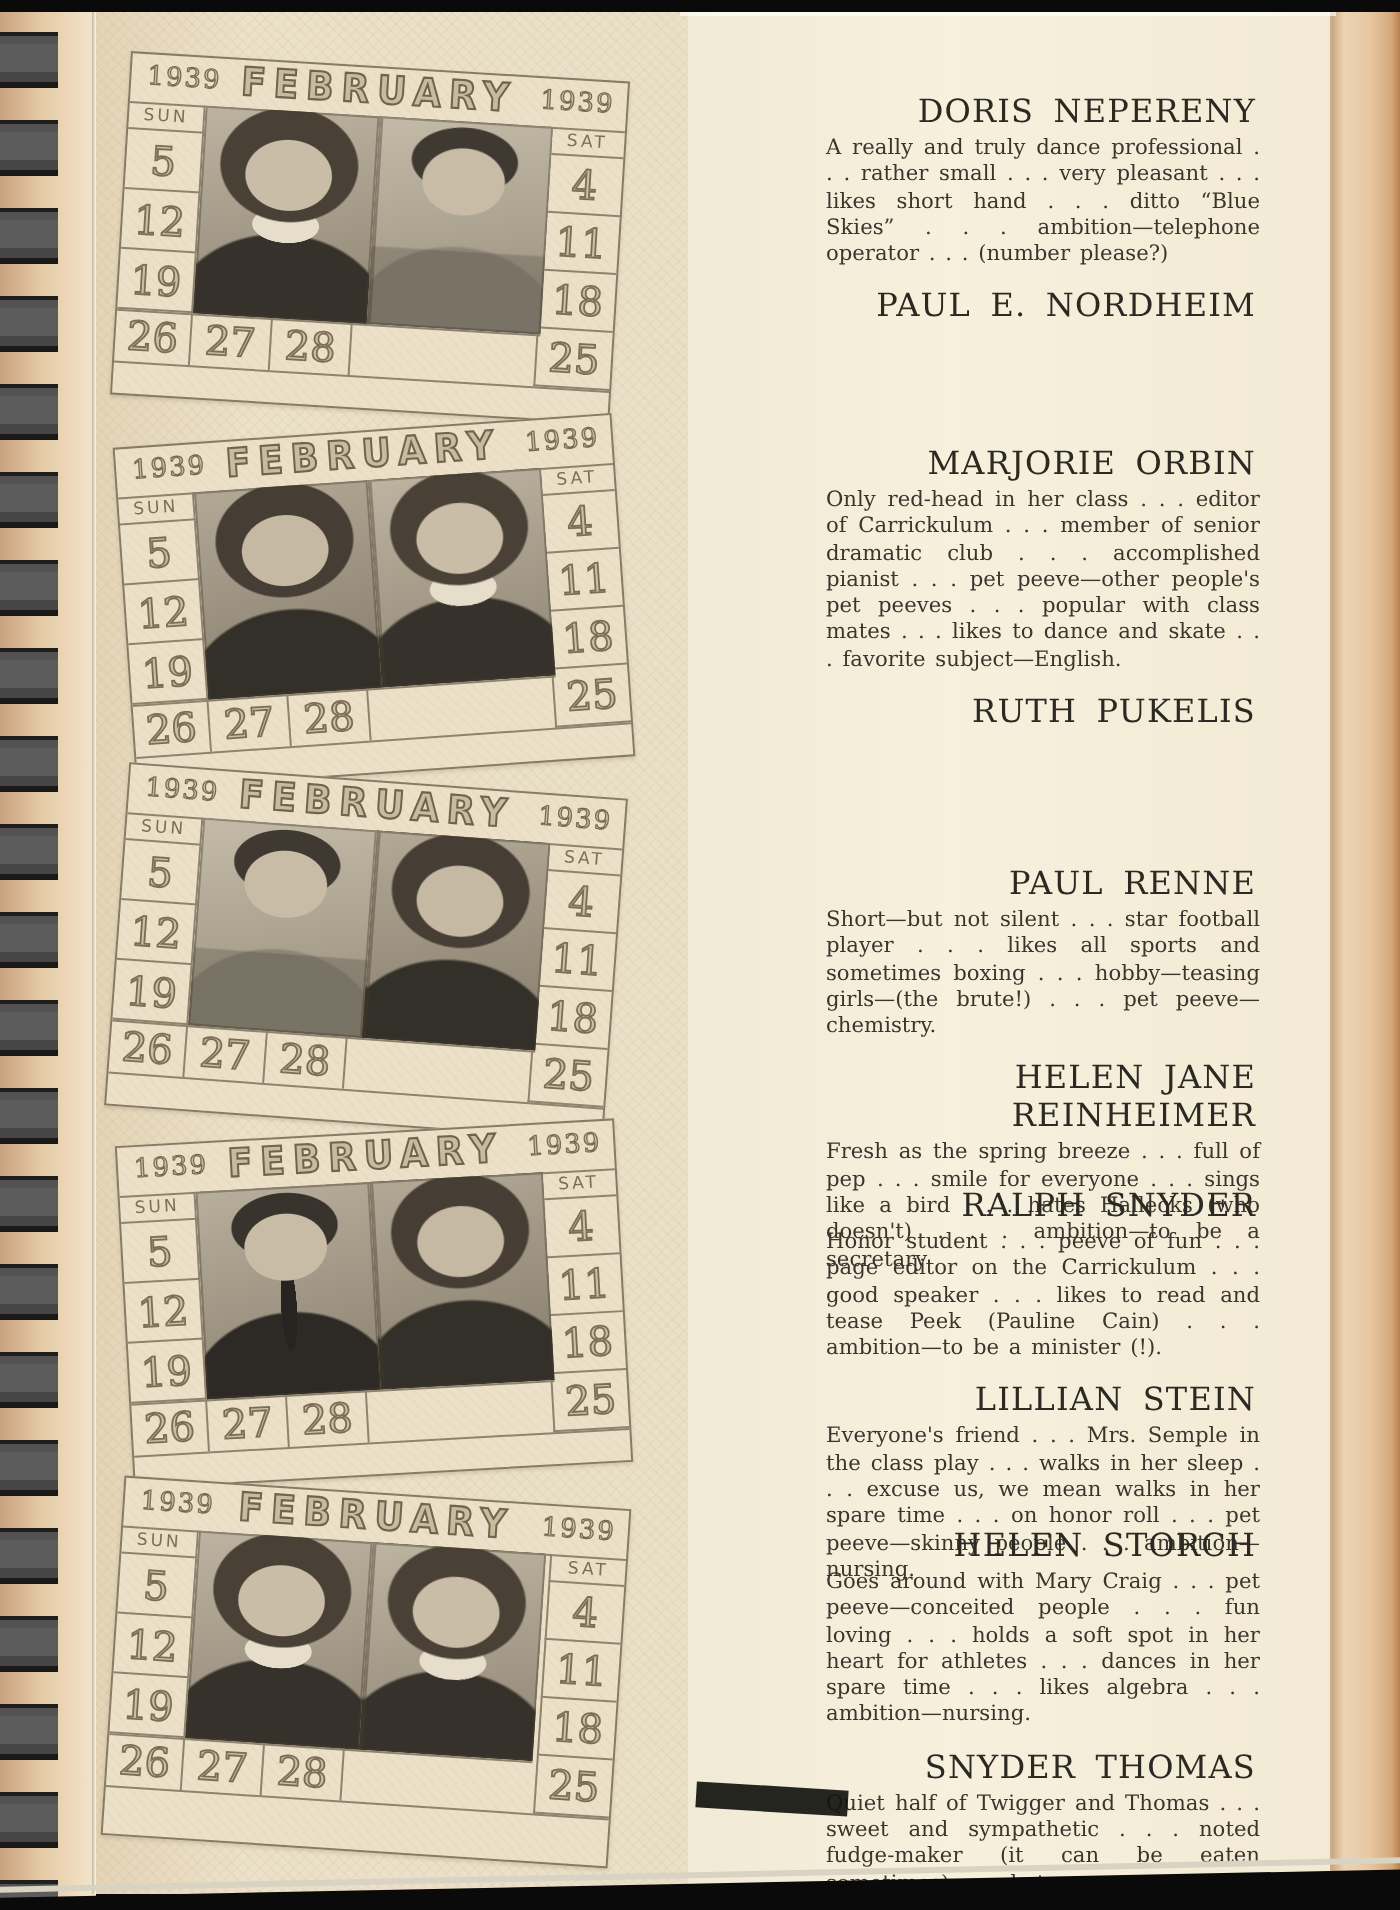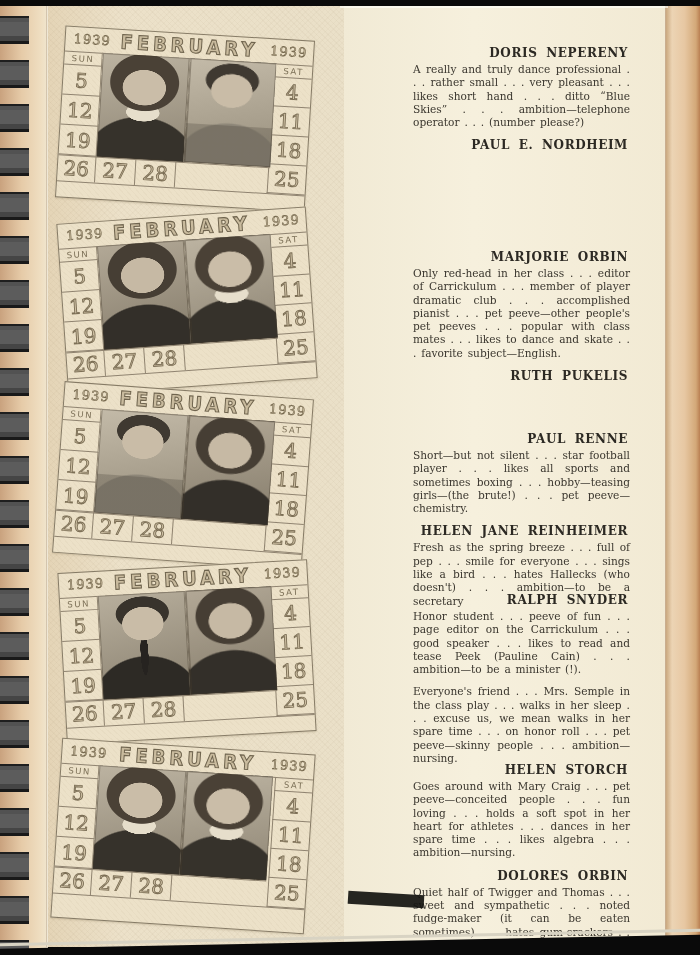--- a/index.html
+++ b/index.html
@@ -108,24 +108,24 @@
     linear-gradient(168deg,#c3baa8,#978e7c);}
   .photo[data-variant="man-dark"]{background:
     radial-gradient(21px 17px at 50% 29%, #c9bca7 97%, transparent),
     radial-gradient(27px 17px at 50% 19%, #38332c 97%, transparent),
     radial-gradient(4px 22px at 50% 58%, #262320 97%, transparent),
     radial-gradient(54px 46px at 50% 104%, #2d2a25 97%, transparent),
     linear-gradient(168deg,#b7ae9c,#8a8170);}
 
   
   .section{position:absolute;left:413px;width:217px;}
-  .s1{top:46px}.s2{top:250px}.s3{top:432px}.s4{top:593px}.s5{top:763px}
+  .s1{top:46px}.s2{top:222px}.s3{top:432px}.s4{top:593px}.s5{top:763px}
   .entry + .entry{margin-top:9px;}
-  .entry-name{text-align:right;padding-right:2px;font-family:"DejaVu Serif",serif;font-weight:700;
-    font-size:12px;letter-spacing:.6px;word-spacing:4px;color:#2c2923;}
+  .entry-name{text-align:right;padding-right:2px;font-family:"DejaVu Serif",serif;font-weight:400;
+    font-size:16px;letter-spacing:.6px;word-spacing:4px;color:#2c2923;}
   .entry-text{margin-top:3px;font-family:"DejaVu Serif",serif;font-size:10.6px;line-height:13.3px;
     text-align:justify;color:var(--ink);word-spacing:1.5px;}
 </style>
 </head>
 <body>
 
 <div id="stage">
 
   <div class="page-base"></div>
   <div class="zone-left"></div>
@@ -260,21 +260,21 @@
       <div class="entry-text">A really and truly dance professional . . . rather small . . . very pleasant . . . likes short hand . . . ditto “Blue Skies” . . . ambition—telephone operator . . . (number please?)</div>
     </div>
     <div class="entry">
       <div class="entry-name">PAUL E. NORDHEIM</div>
     </div>
   </div>
 
   <div class="section s2">
     <div class="entry">
       <div class="entry-name">MARJORIE ORBIN</div>
-      <div class="entry-text">Only red-head in her class . . . editor of Carrickulum . . . member of player dramatic club . . . accomplished pianist . . . pet peeve—other people's pet peeves . . . popular with class mates . . . likes to dance and skate . . . favorite subject—English.</div>
+      <div class="entry-text">Only red-head in her class . . . editor of Carrickulum . . . member of senior dramatic club . . . accomplished pianist . . . pet peeve—other people's pet peeves . . . popular with class mates . . . likes to dance and skate . . . favorite subject—English.</div>
     </div>
     <div class="entry">
       <div class="entry-name">RUTH PUKELIS</div>
     </div>
   </div>
 
   <div class="section s3">
     <div class="entry">
       <div class="entry-name">PAUL RENNE</div>
       <div class="entry-text">Short—but not silent . . . star football player . . . likes all sports and sometimes boxing . . . hobby—teasing girls—(the brute!) . . . pet peeve—chemistry.</div>
@@ -284,31 +284,32 @@
       <div class="entry-text">Fresh as the spring breeze . . . full of pep . . . smile for everyone . . . sings like a bird . . . hates Hallecks (who doesn't) . . . ambition—to be a secretary</div>
     </div>
   </div>
 
   <div class="section s4">
     <div class="entry">
       <div class="entry-name">RALPH SNYDER</div>
       <div class="entry-text">Honor student . . . peeve of fun . . . page editor on the Carrickulum . . . good speaker . . . likes to read and tease Peek (Pauline Cain) . . . ambition—to be a minister (!).</div>
     </div>
     <div class="entry">
+      <div class="entry-name">LILLIAN STEIN</div>
       <div class="entry-text">Everyone's friend . . . Mrs. Semple in the class play . . . walks in her sleep . . . excuse us, we mean walks in her spare time . . . on honor roll . . . pet peeve—skinny people . . . ambition—nursing.</div>
     </div>
   </div>
 
   <div class="section s5">
     <div class="entry">
       <div class="entry-name">HELEN STORCH</div>
       <div class="entry-text">Goes around with Mary Craig . . . pet peeve—conceited people . . . fun loving . . . holds a soft spot in her heart for athletes . . . dances in her spare time . . . likes algebra . . . ambition—nursing.</div>
     </div>
     <div class="entry">
-      <div class="entry-name">DOLORES ORBIN</div>
+      <div class="entry-name">SNYDER THOMAS</div>
       <div class="entry-text">Quiet half of Twigger and Thomas . . . sweet and sympathetic . . . noted fudge-maker (it can be eaten sometimes) . . . hates gum-crackers . . . hobby—gathering souveniers.</div>
     </div>
   </div>
 
   <div class="scan-artifact"></div>
   <div class="bottom-highlight"></div>
   <div class="bottom-strip"></div>
 
 </div>
 

